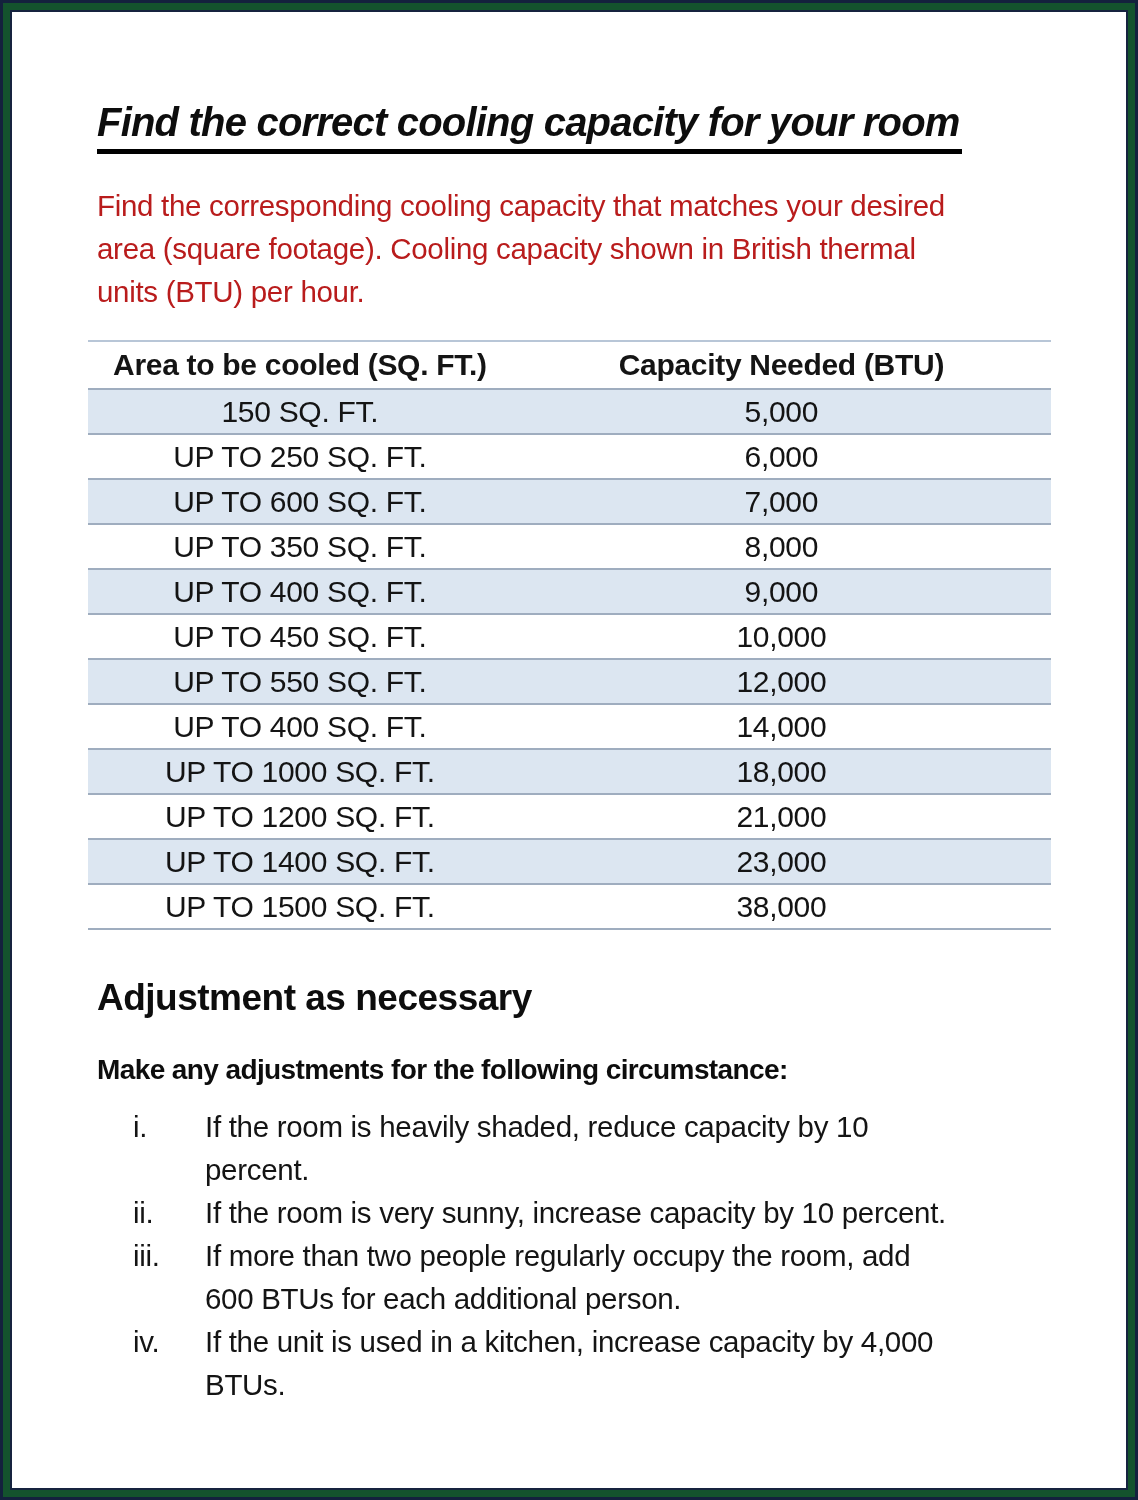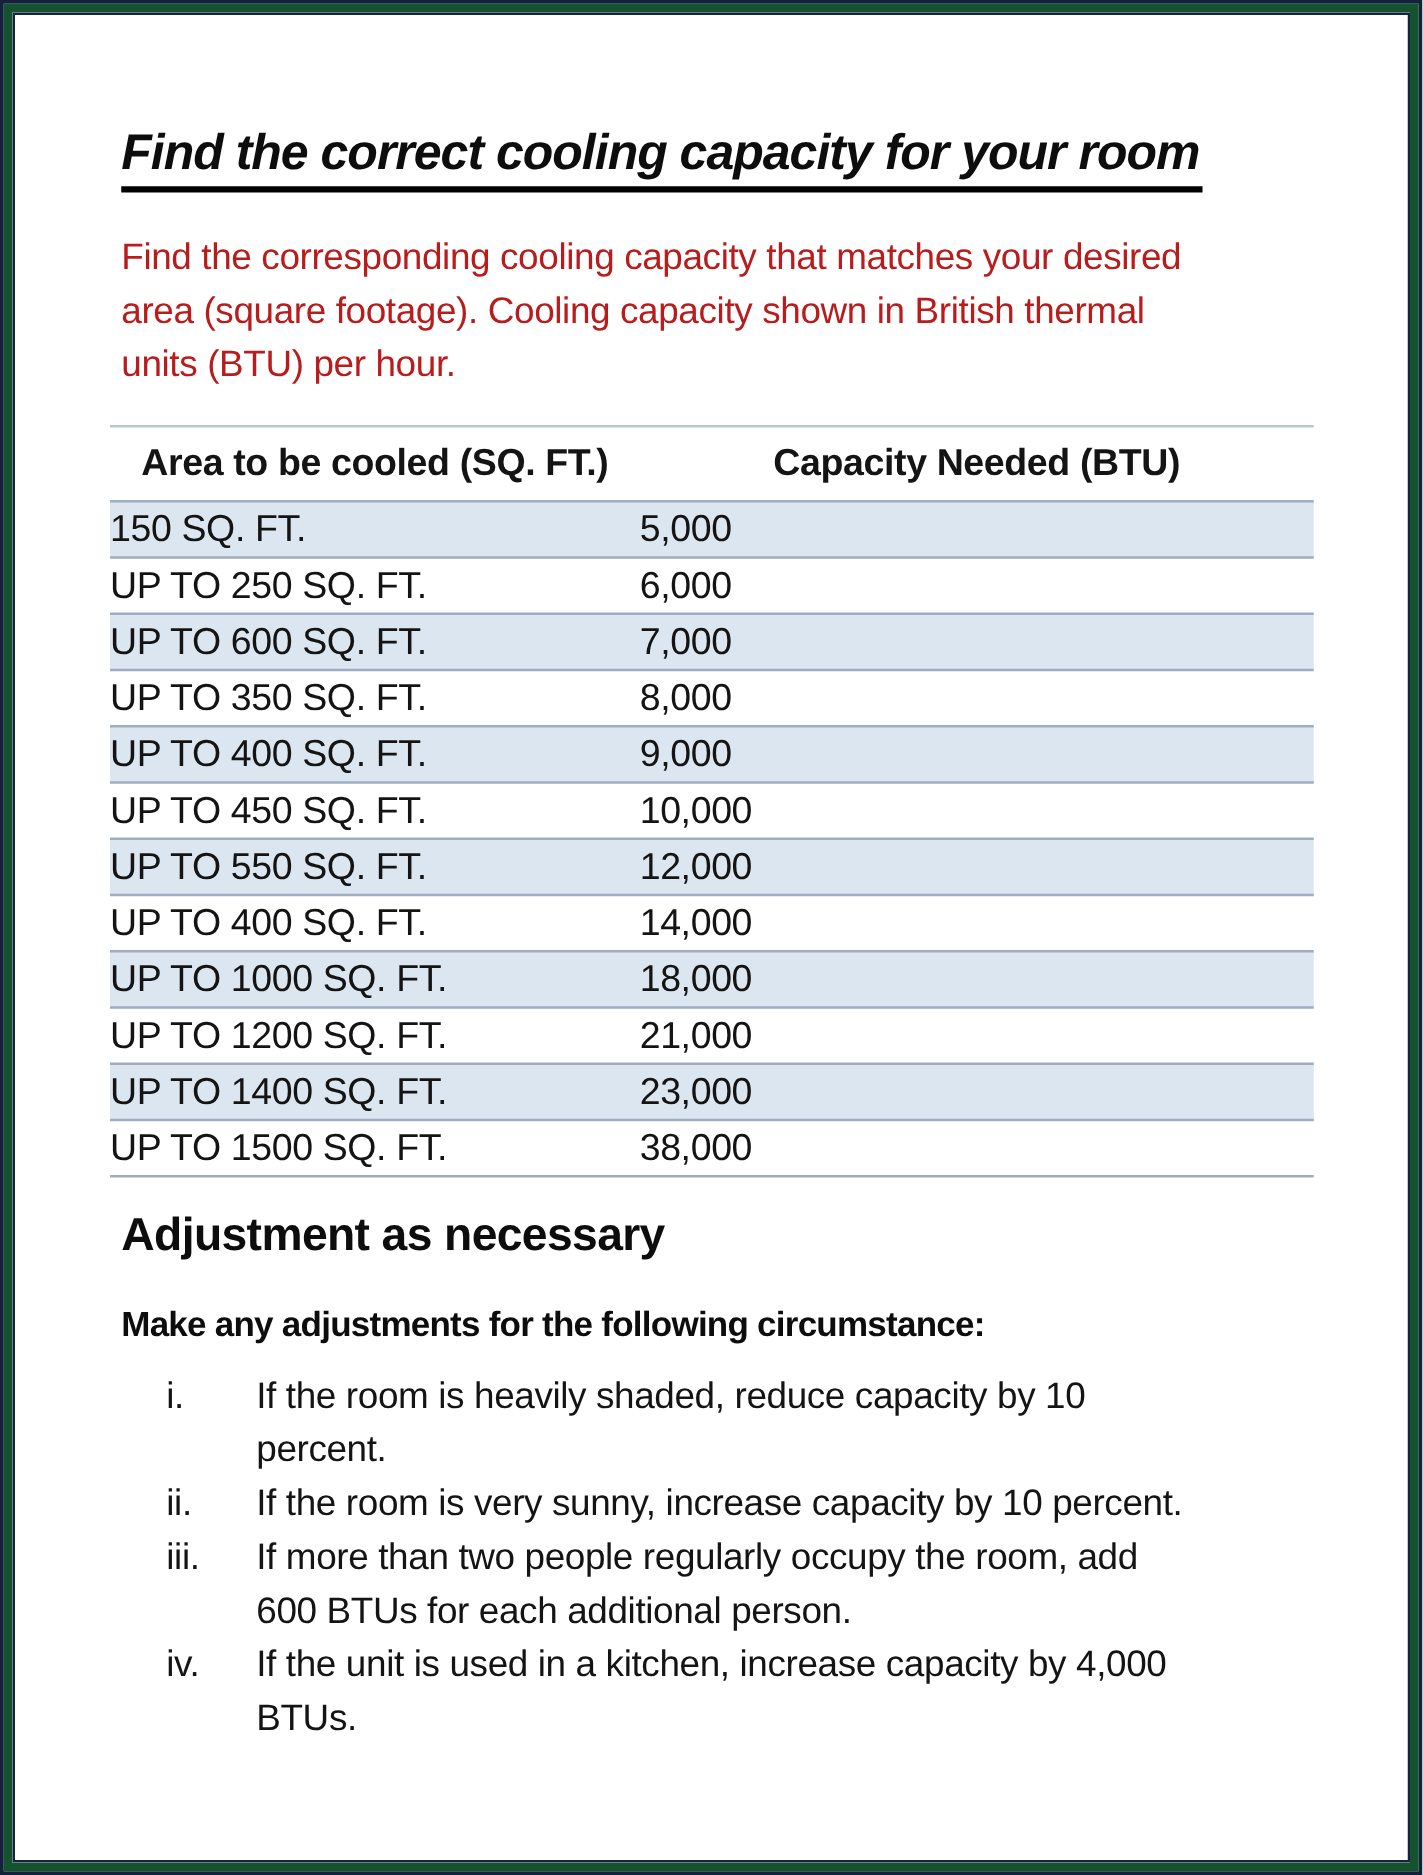--- a/index.html
+++ b/index.html
@@ -52,34 +52,35 @@
     color: #141414;
   }
   table.capacity col.c-area { width: 44%; }
   table.capacity col.c-cap  { width: 56%; }
   table.capacity thead tr {
     border-top: 2px solid #b8c6d7;
     border-bottom: 2px solid #9fadbf;
   }
   table.capacity th {
     font-weight: 700;
-    height: 60px;
+    height: 48px;
     text-align: center;
     letter-spacing: -0.3px;
   }
   table.capacity tbody tr { border-bottom: 2px solid #9fadbf; }
   table.capacity tbody tr:nth-child(odd) { background: #dce6f1; }
   table.capacity td {
     height: 45px;
+    text-align: center;
     letter-spacing: -0.3px;
   }
 
   
   h2.adjust-heading {
-    margin-top: 24px;
+    margin-top: 46px;
     font-size: 37px;
     line-height: 44px;
     font-weight: 700;
     letter-spacing: -0.5px;
     color: #0d0d0d;
   }
   p.adjust-intro {
     margin-top: 28px;
     font-size: 28px;
     line-height: 43px;

